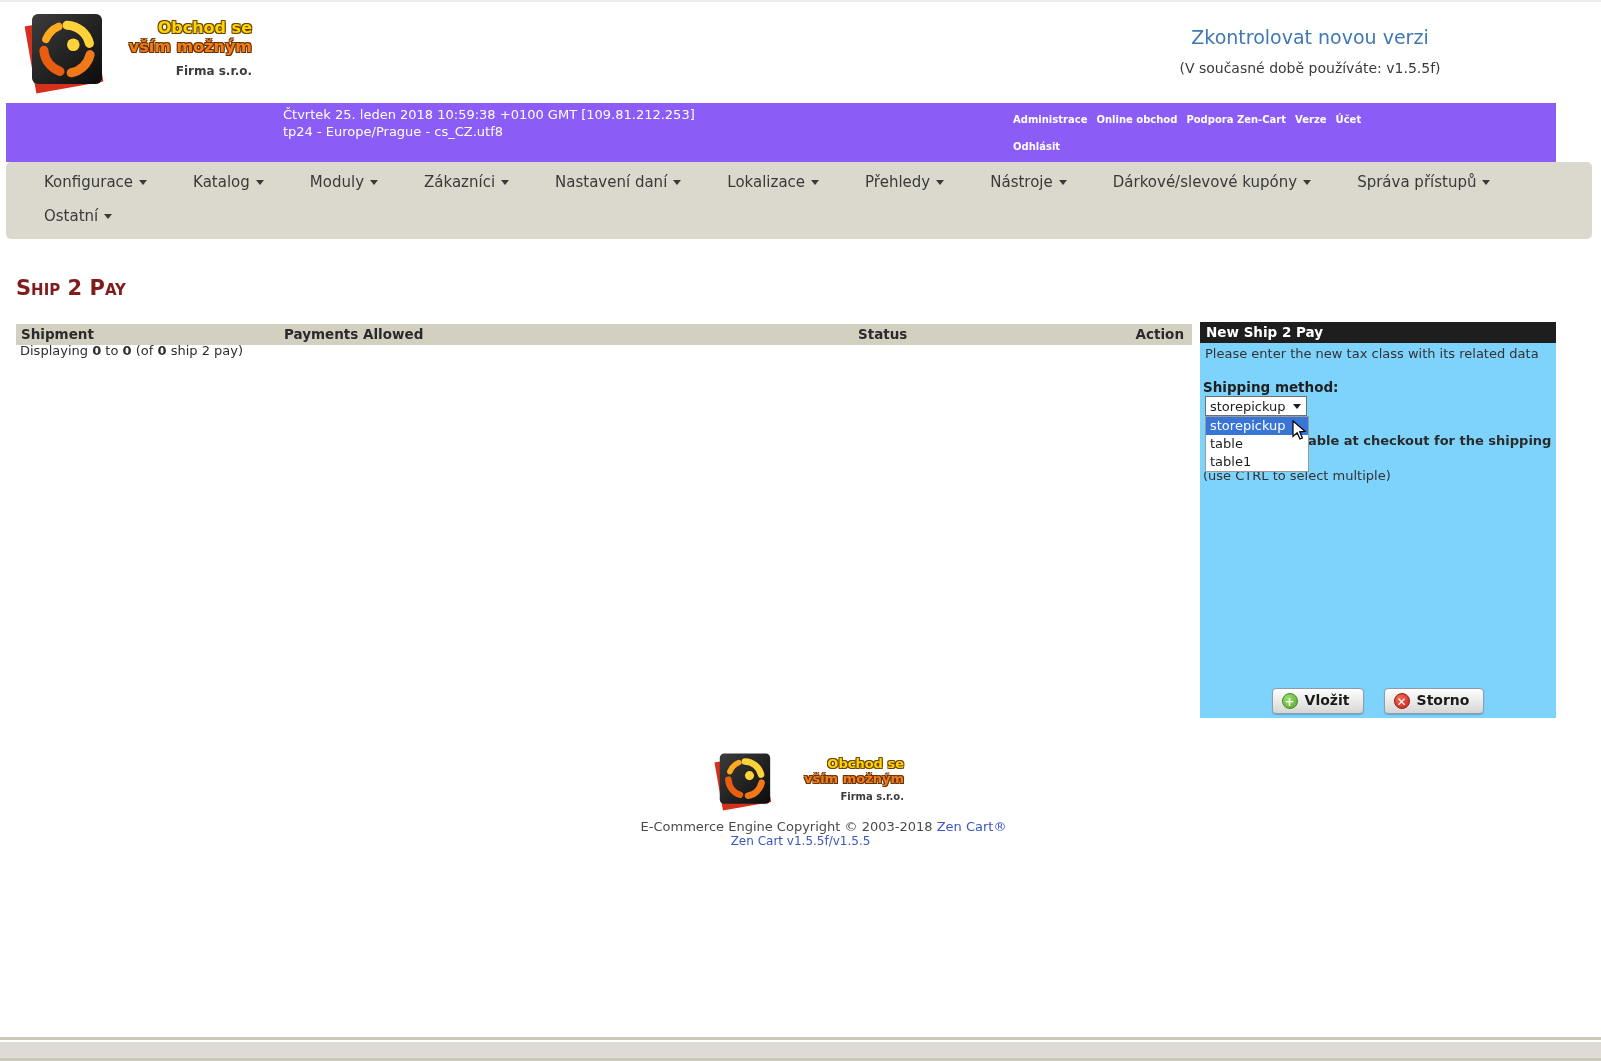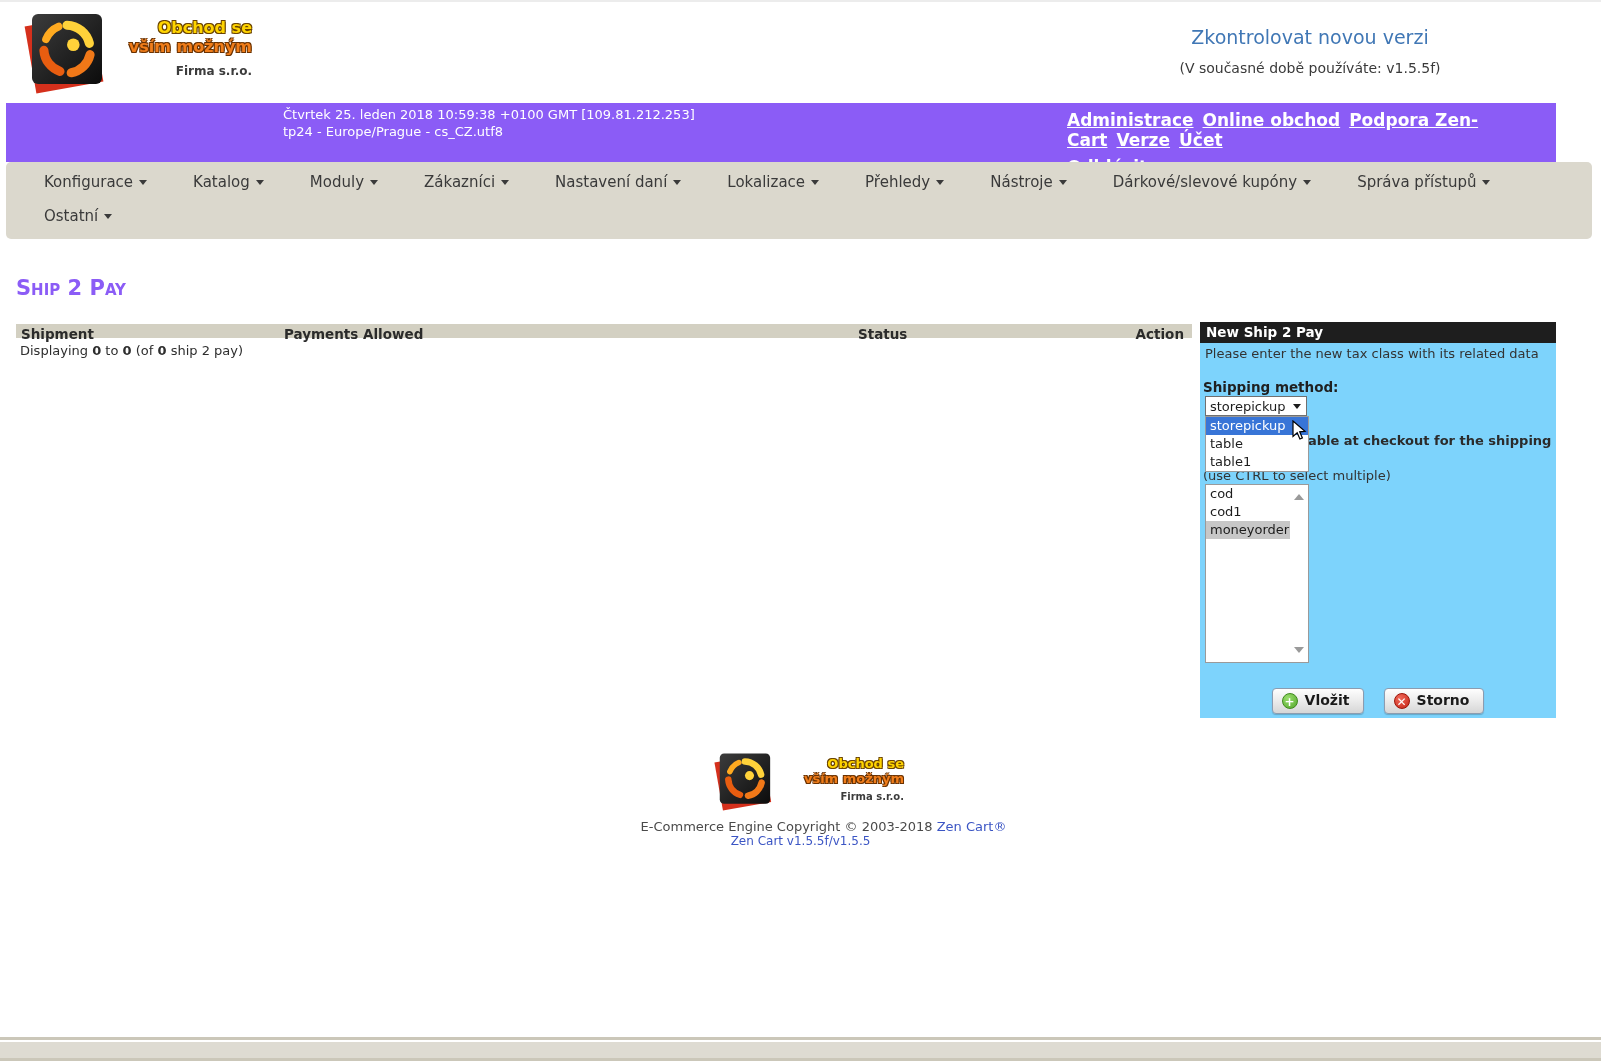--- a/index.html
+++ b/index.html
@@ -18,35 +18,35 @@
   .logo-line2 { font-size:16px; font-weight:bold; color:#f07d1a; text-shadow:1px 1px 0 #6b3200,-1px -1px 0 #6b3200,1px -1px 0 #6b3200,-1px 1px 0 #6b3200; }
   .logo-line3 { font-size:12px; font-weight:bold; color:#3c3c3c; margin-top:8px; }
 
   .version-area { position:absolute; left:1080px; top:24px; width:460px; text-align:center; }
   .version-link { font-size:19px; color:#4077b5; cursor:pointer; }
   .version-current { font-size:14px; color:#3a3a3a; margin-top:12px; }
 
   
   .infobar { position:absolute; left:6px; top:101px; width:1550px; height:59px; background:#8b5cf6; color:#fff; }
   .datetime { position:absolute; left:277px; top:3px; font-size:13px; line-height:17px; }
-  .infolinks { position:absolute; left:1061px; top:7px; font-size:17px; font-weight:bold; line-height:20px;text-decoration:underline; }
+  .infolinks { position:absolute; left:1007px; top:7px; font-size:10px; font-weight:bold; line-height:20px; }
   .infolinks a { color:#fff; text-decoration:none; margin-right:9px; cursor:pointer; }
   .infolinks .row2 { margin-top:7px; }
 
   
   .menubar { position:absolute; left:6px; top:160px; width:1586px; height:77px; background:#dbd8cd; border-radius:5px; font-size:15px; color:#3a3a3a; }
   .menurow1 { position:absolute; left:38px; top:9px; display:flex; column-gap:46px; }
   .menurow2 { position:absolute; left:38px; top:45px; }
   .menu-item { cursor:pointer; white-space:nowrap; padding:2px 0; }
   .caret { display:inline-block; width:0; height:0; border-left:4px solid transparent; border-right:4px solid transparent; border-top:5px solid #3a3a3a; margin-left:6px; vertical-align:2px; }
 
   
-  .page-title { position:absolute; left:16px; top:274px; font-variant:small-caps; font-weight:bold; font-size:21px; color:#8b5cf6; }
-
-  .table-header { position:absolute; left:16px; top:322px; width:1176px; height:14px; background:#d3d0c2; font-size:13.5px; font-weight:bold; color:#2b2b2b; }
+  .page-title { position:absolute; left:16px; top:274px; font-variant:small-caps; font-weight:bold; font-size:21px; color:#7f1d1d; }
+
+  .table-header { position:absolute; left:16px; top:322px; width:1176px; height:21px; background:#d3d0c2; font-size:13.5px; font-weight:bold; color:#2b2b2b; }
   .th-shipment { position:absolute; left:5px; top:2px; }
   .th-payments { position:absolute; left:268px; top:2px; }
   .th-status { position:absolute; left:842px; top:2px; }
   .th-action { position:absolute; right:8px; top:2px; }
   .table-summary { position:absolute; left:20px; top:341px; font-size:13px; color:#2e2e2e; }
   .table-summary b { font-weight:bold; }
 
   
   .panel-header { position:absolute; left:1200px; top:320px; width:356px; height:21px; background:#1e1e1e; color:#fff; font-size:13.5px; font-weight:bold; padding:2px 0 0 6px; }
   .panel-body { position:absolute; left:1200px; top:341px; width:356px; height:375px; background:#7dd3fc; }
@@ -174,29 +174,20 @@
       <span class="sel-caret"></span>
     </div>
     <div class="dropdown-list">
       <div class="dropdown-opt hl">storepickup</div>
       <div class="dropdown-opt">table</div>
       <div class="dropdown-opt">table1</div>
     </div>
 
     <div class="ctrl-hint">(use CTRL to select multiple)</div>
 
-    <div class="listbox">
-      <div class="lb-opt">cod</div>
-      <div class="lb-opt">cod1</div>
-      <div class="lb-opt sel">moneyorder</div>
-      <div class="lb-rail">
-        <div class="lb-up"></div>
-        <div class="lb-down"></div>
-      </div>
-    </div>
 
     <div class="panel-buttons">
       <span class="btn">
         <span class="icon icon-plus">+</span>
         <span>Vložit</span>
       </span>
       <span class="btn">
         <span class="icon icon-x">✕</span>
         <span>Storno</span>
       </span>

